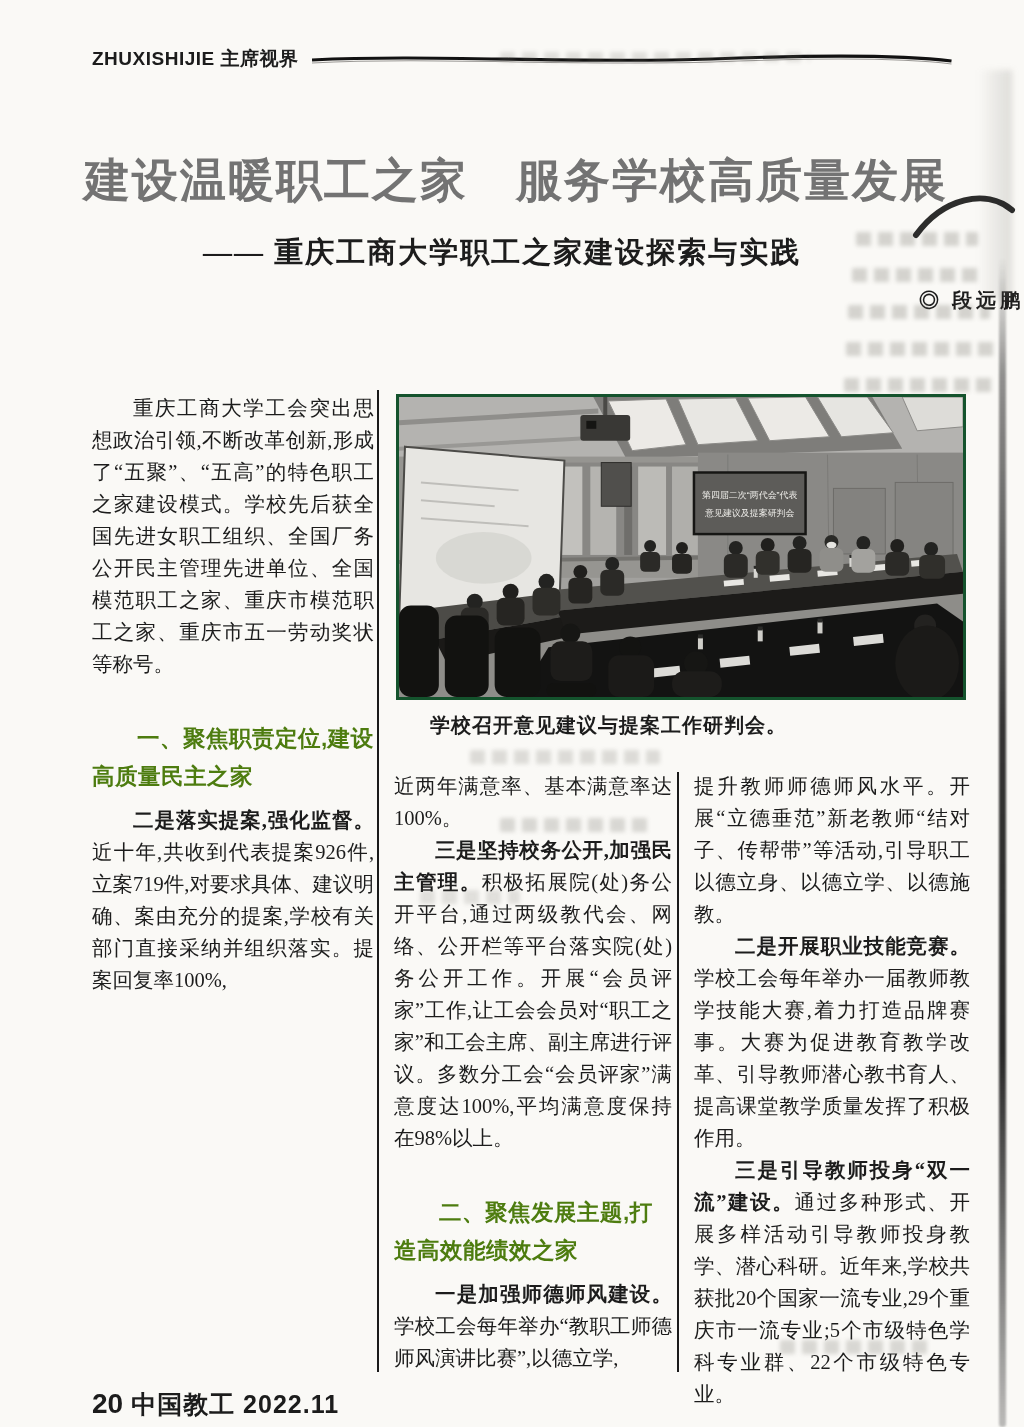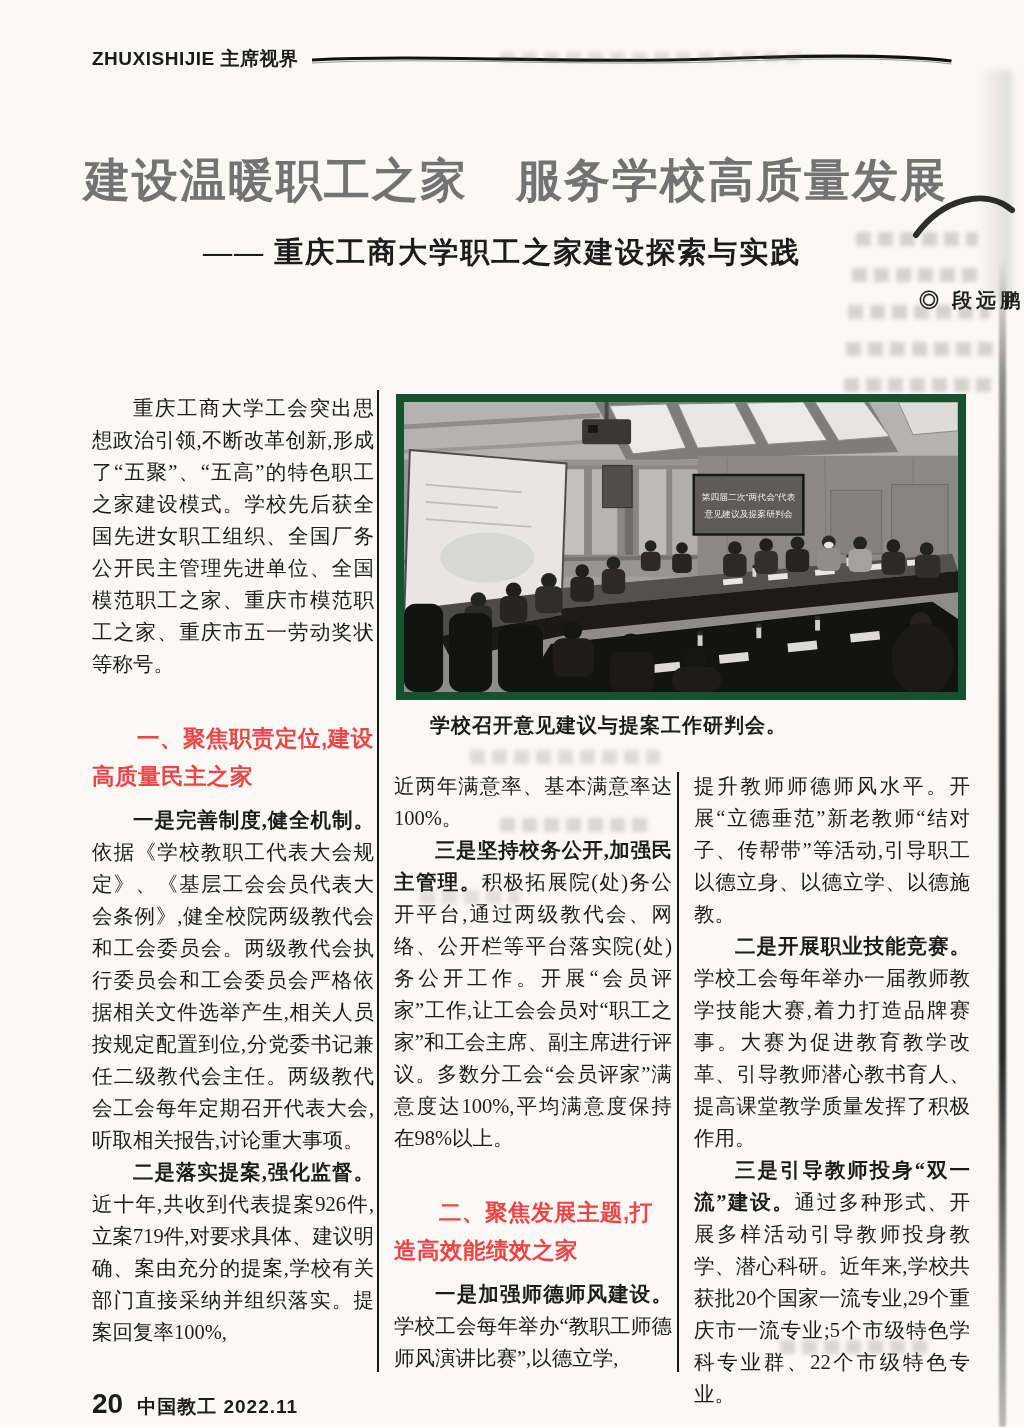--- a/index.html
+++ b/index.html
@@ -19,34 +19,34 @@
         font-size:20px;font-weight:600;letter-spacing:4px;}
   
   .col{position:absolute;}
   .col1{left:92px;top:392px;width:282px;}
   .col2{left:394px;top:770px;width:278px;}
   .col3{left:694px;top:770px;width:276px;}
   p.body{margin:0;font-size:20.5px;line-height:32px;text-align:justify;}
   .indent{text-indent:2em;}
   .lead{font-weight:600;}
   h3.sec{margin:40px 0 8px;font-family:"Liberation Sans",sans-serif;font-weight:700;
-        font-size:22.5px;line-height:38px;text-indent:2em;letter-spacing:.5px;color:#ef4444;}
+        font-size:22.5px;line-height:38px;text-indent:2em;letter-spacing:.5px;color:#4d7c0f;}
   
   .vrule{position:absolute;width:2px;background:#1a1a1a;}
   .vrule1{left:377px;top:390px;height:982px;}
   .vrule2{left:677px;top:772px;height:600px;}
   
   .photo-fig{position:absolute;left:396px;top:394px;width:570px;}
-  .photo-frame{width:570px;height:306px;box-sizing:border-box;border:8px solid #14532d;background:#a2a19e;}
+  .photo-frame{width:570px;height:306px;box-sizing:border-box;border:3px solid #14532d;background:#a2a19e;}
   .photo-frame svg{display:block;width:100%;height:100%;}
   .caption{margin:12px 0 0 34px;font-size:20px;font-weight:700;letter-spacing:1px;}
   
-  .footer{position:absolute;left:92px;top:1388px;display:flex;align-items:baseline;gap:14px;}
+  .footer{position:absolute;left:92px;top:1388px;display:flex;align-items:baseline;gap:8px;}
   .page-num{font-family:"Liberation Sans",sans-serif;font-weight:900;font-size:28px;}
-  .journal{font-family:"Liberation Sans",sans-serif;font-weight:700;font-size:19px;letter-spacing:1px;}
+  .journal{font-family:"Liberation Sans",sans-serif;font-weight:700;font-size:25px;letter-spacing:1px;}
   
   .ghost{position:absolute;height:14px;border-radius:2px;opacity:.45;filter:blur(2.2px);
         background:repeating-linear-gradient(90deg,rgba(110,108,100,.6) 0 15px,rgba(110,108,100,0) 15px 22px);}
   .edge-line{position:absolute;left:999px;top:258px;width:7px;height:1169px;border-radius:3px;filter:blur(1px);
         background:linear-gradient(to bottom,rgba(40,40,40,0) 0%,rgba(40,40,40,.5) 10%,
         rgba(18,18,18,.85) 40%,rgba(18,18,18,.9) 68%,rgba(70,70,70,.35) 100%);}
   .edge-soft{position:absolute;left:978px;top:70px;width:34px;height:230px;filter:blur(3px);
         background:linear-gradient(to right,rgba(120,118,112,0),rgba(120,118,112,.22));}
   .curl{position:absolute;left:908px;top:180px;width:110px;height:68px;}
 </style>
@@ -70,21 +70,20 @@
 
   <div class="ghost" style="left:856px;top:232px;width:122px;"></div>
   <div class="ghost" style="left:852px;top:268px;width:132px;"></div>
   <div class="ghost" style="left:848px;top:305px;width:142px;"></div>
   <div class="ghost" style="left:846px;top:342px;width:148px;"></div>
   <div class="ghost" style="left:844px;top:378px;width:148px;"></div>
 
   <div class="col col1">
     <p class="body indent">重庆工商大学工会突出思想政治引领,不断改革创新,形成了“五聚”、“五高”的特色职工之家建设模式。学校先后获全国先进女职工组织、全国厂务公开民主管理先进单位、全国模范职工之家、重庆市模范职工之家、重庆市五一劳动奖状等称号。</p>
     <h3 class="sec">一、聚焦职责定位,建设高质量民主之家</h3>
-    <p class="body indent"><span class="lead">一是完善制度,健全机制。</span><span>依据《学校教职工代表大会规定》、《基层工会会员代表大会条例》,健全校院两级教代会和工会委员会。两级教代会执行委员会和工会委员会严格依据相关文件选举产生,相关人员按规定配置到位,分党委书记兼任二级教代会主任。两级教代会工会每年定期召开代表大会,听取相关报告,讨论重大事项。</span></p>
     <p class="body indent"><span class="lead">二是落实提案,强化监督。</span><span>近十年,共收到代表提案926件,立案719件,对要求具体、建议明确、案由充分的提案,学校有关部门直接采纳并组织落实。提案回复率100%,</span></p>
   </div>
 
   <figure class="photo-fig" style="margin:0;">
     <div class="photo-frame">
       <svg viewBox="0 0 566 302" preserveAspectRatio="none">
         <rect width="566" height="302" fill="#a2a19e"></rect>
 
         <polygon points="0,0 566,0 566,60 0,78" fill="#b4b3b0"></polygon>
         <polygon points="195,0 475,0 505,52 228,62" fill="#7e7d7a"></polygon>

